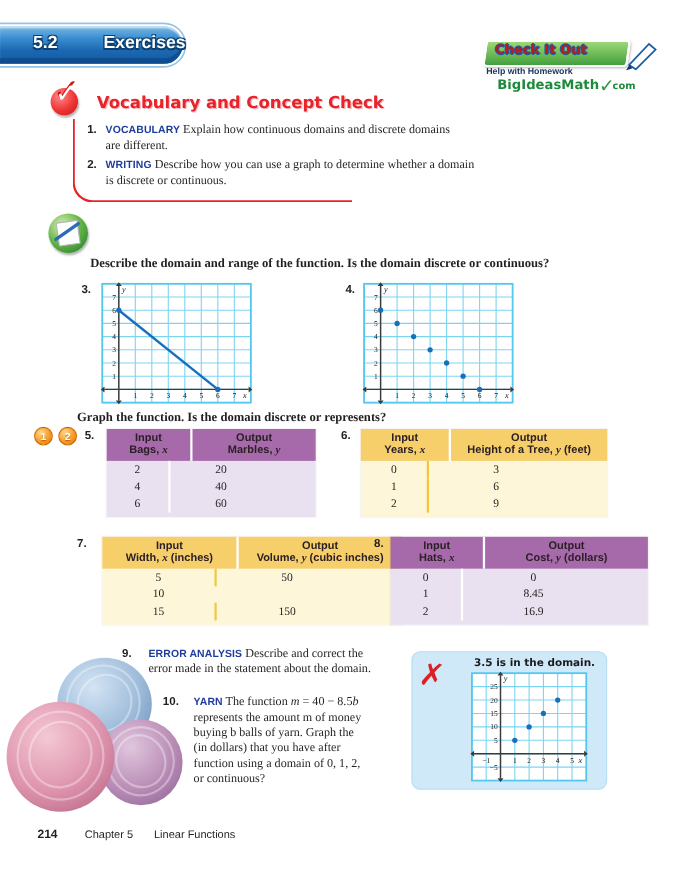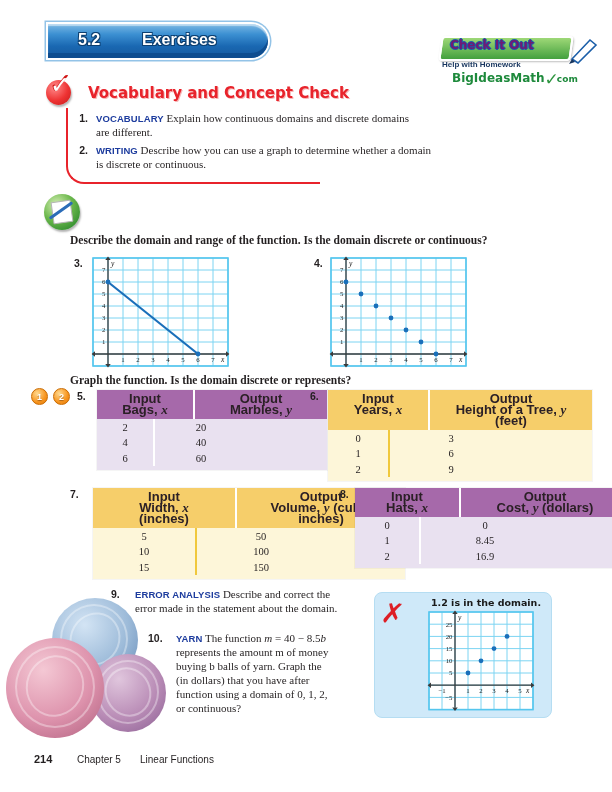--- a/index.html
+++ b/index.html
@@ -1,34 +1,34 @@
 <!DOCTYPE html>
 <html><head>
 <meta charset="utf-8">
 <style>
   html,body{margin:0;padding:0;background:#fff}
   .page{position:relative;width:612px;height:792px;background:#fff;overflow:hidden;
         font-family:"Liberation Serif",serif;color:#231f20}
 
   
-  #banner{position:absolute;left:0;top:24px;width:220px;height:34px;
+  #banner{position:absolute;left:0;top:24px;width:166px;height:34px;
     background:linear-gradient(180deg,#7db9e4 0%,#3c90d2 30%,#1a68b2 65%,#15599e 100%);
     border-radius:0 17px 17px 0;
-    box-shadow:0 0 0 2px #fff,0 0 0 3.5px #93c3e7,inset 0 -5px 0 rgba(13,74,140,.85),inset 0 2px 1px rgba(255,255,255,.5);margin-left:48px;}
+    box-shadow:0 0 0 2px #fff,0 0 0 3.5px #93c3e7,inset 0 -5px 0 rgba(13,74,140,.85),inset 0 2px 1px rgba(255,255,255,.5);}
   .banner-txt{position:absolute;top:7px;font:bold 16px "Liberation Sans",sans-serif;color:#fff;
     text-shadow:-1px -1px 0 #0c3f70,1px -1px 0 #0c3f70,-1px 1px 0 #0c3f70,1px 1px 0 #0c3f70;}
   #banner-num{left:30px}
   #banner-title{left:94px}
 
   
   #checkout{position:absolute;left:438px;top:34px;width:160px;height:56px;cursor:pointer}
   #co-ribbon{position:absolute;left:2px;top:2px;width:128px;height:21px;
     background:linear-gradient(180deg,#9ed877,#43a03e);border:2px solid #fff;border-radius:4px;
     transform:skewX(-8deg);box-shadow:1px 1px 2px rgba(0,0,0,.25)}
-  #co-title{position:absolute;left:12px;top:4px;font:bold 12px "DejaVu Sans",sans-serif;color:#701a75;
+  #co-title{position:absolute;left:12px;top:4px;font:bold 12px "DejaVu Sans",sans-serif;color:#b91c1c;
     text-shadow:-1px 0 0 #1b5ea8,1px 0 0 #1b5ea8,0 -1px 0 #1b5ea8,0 1px 0 #1b5ea8;}
   #co-sub{position:absolute;left:4px;top:26px;font:bold 8px "Liberation Sans",sans-serif;color:#17355e}
   #co-brand{position:absolute;left:14px;top:35px;font:bold 12px "DejaVu Sans",sans-serif;color:#1e8a3c}
   .co-check{font-size:17px;vertical-align:-3px;margin:0 -2px 0 0;color:#2f9640}
   #co-com{font-size:9px}
   #co-pencil{position:absolute;left:128px;top:0px}
 
   
   #voc-icon{position:absolute;left:46px;top:80px;width:25px;height:25px;border-radius:50%;
     background:radial-gradient(circle at 35% 30%,#ff8a8a,#ee3333 55%,#c21a1a);box-shadow:1px 2px 2px rgba(0,0,0,.3)}
@@ -53,21 +53,21 @@
   .instr{position:absolute;font-weight:bold;font-size:11.5px}
   .itemtxt{position:absolute;line-height:14px;font-size:11px}
 
   
   .graphbox{position:absolute}
   .graphbox svg{overflow:visible;display:block}
 
   
   .xtable{position:absolute;font-family:"Liberation Sans",sans-serif;box-shadow:0 0 0 1px rgba(0,0,0,.04)}
   .t-head{display:flex}
-  .t-th{padding:3px 20px 4px;text-align:center;font-weight:bold;font-size:13px;line-height:11px;color:#2b2026}
+  .t-th{padding:3px 10px 4px;text-align:center;font-weight:bold;font-size:10px;line-height:11px;color:#2b2026}
   .purple .t-th{background:#a669aa}
   .yellow .t-th{background:#f6ce6a}
   .t-th + .t-th{border-left:2px solid #fff}
   .t-body{padding-bottom:4px}
   .purple .t-body{background:#e9e1f0}
   .yellow .t-body{background:#fdf6d9}
   .t-row{display:flex}
   .t-td{text-align:center;font-family:"Liberation Serif",serif;font-size:10.5px;padding:2.5px 0 2px;color:#231f20}
   .purple .t-td + .t-td{border-left:2px solid #fff}
   .yellow .t-td + .t-td{border-left:2px solid #f0c83c}
@@ -146,21 +146,21 @@
     <span class="lead">WRITING</span>
     <span class="btxt">Describe how you can use a graph to determine whether a domain</span>
     <div class="bline">is discrete or continuous.</div>
   </div>
 
   <div id="prac-icon">
     <div id="prac-paper"></div>
     <div id="prac-pencil"></div>
   </div>
 
-  <div class="instr" style="left:70px;top:234px">Describe the domain and range of the function. Is the domain discrete or continuous?</div>
+  <div class="instr" style="left:82px;top:234px">Describe the domain and range of the function. Is the domain discrete or continuous?</div>
 
   <span class="pnum" style="left:74px;top:257px">3.</span>
   <div class="graphbox" id="graph3" style="left:92px;top:257px">
       <svg width="137" height="110">
         <g transform="translate(1,1)">
           <rect x="0" y="0" width="135" height="108" fill="#fff"></rect>
           <line x1="0" y1="0" x2="0" y2="108" stroke="#7cd4f2" stroke-width="1"></line>
           <line x1="15" y1="0" x2="15" y2="108" stroke="#7cd4f2" stroke-width="1"></line>
           <line x1="30" y1="0" x2="30" y2="108" stroke="#7cd4f2" stroke-width="1"></line>
           <line x1="45" y1="0" x2="45" y2="108" stroke="#7cd4f2" stroke-width="1"></line>
@@ -342,21 +342,20 @@
         <div><span>Volume, </span><i>y</i><span> (cubic inches)</span></div>
       </div>
     </div>
     <div class="t-body">
       <div class="t-row">
           <div class="t-td c1">5</div>
           <div class="t-td c2">50</div>
         </div>
       <div class="t-row">
           <div class="t-td c1">10</div>
-          <div class="t-td c2">100</div>
         </div>
       <div class="t-row">
           <div class="t-td c1">15</div>
           <div class="t-td c2">150</div>
         </div>
     </div>
   </div>
 
   <span class="pnum" style="left:340px;top:488px">8.</span>
   <div class="xtable purple" id="t8">
@@ -414,21 +413,21 @@
       <div class="strand" style="left:15px;top:13px;width:42px;height:46px;transform:rotate(-25deg)"></div>
     </div>
     <div class="ball" id="ball-pink">
       <div class="strand" style="left:9px;top:8px;width:76px;height:78px"></div>
       <div class="strand" style="left:20px;top:17px;width:54px;height:58px;transform:rotate(20deg)"></div>
     </div>
   </div>
 
   <div id="errbox"></div>
   <div id="err-x">✗</div>
-  <div id="err-caption">1.2 is in the domain.</div>
+  <div id="err-caption">3.5 is in the domain.</div>
   <div class="graphbox" id="graph-error" style="left:428px;top:611px">
       <svg width="106" height="99.6">
         <g transform="translate(1,1)">
           <rect x="0" y="0" width="104" height="97.6" fill="#fff"></rect>
           <line x1="0" y1="0" x2="0" y2="97.6" stroke="#7cd4f2" stroke-width="1"></line>
           <line x1="13" y1="0" x2="13" y2="97.6" stroke="#7cd4f2" stroke-width="1"></line>
           <line x1="26" y1="0" x2="26" y2="97.6" stroke="#7cd4f2" stroke-width="1"></line>
           <line x1="39" y1="0" x2="39" y2="97.6" stroke="#7cd4f2" stroke-width="1"></line>
           <line x1="52" y1="0" x2="52" y2="97.6" stroke="#7cd4f2" stroke-width="1"></line>
           <line x1="65" y1="0" x2="65" y2="97.6" stroke="#7cd4f2" stroke-width="1"></line>

